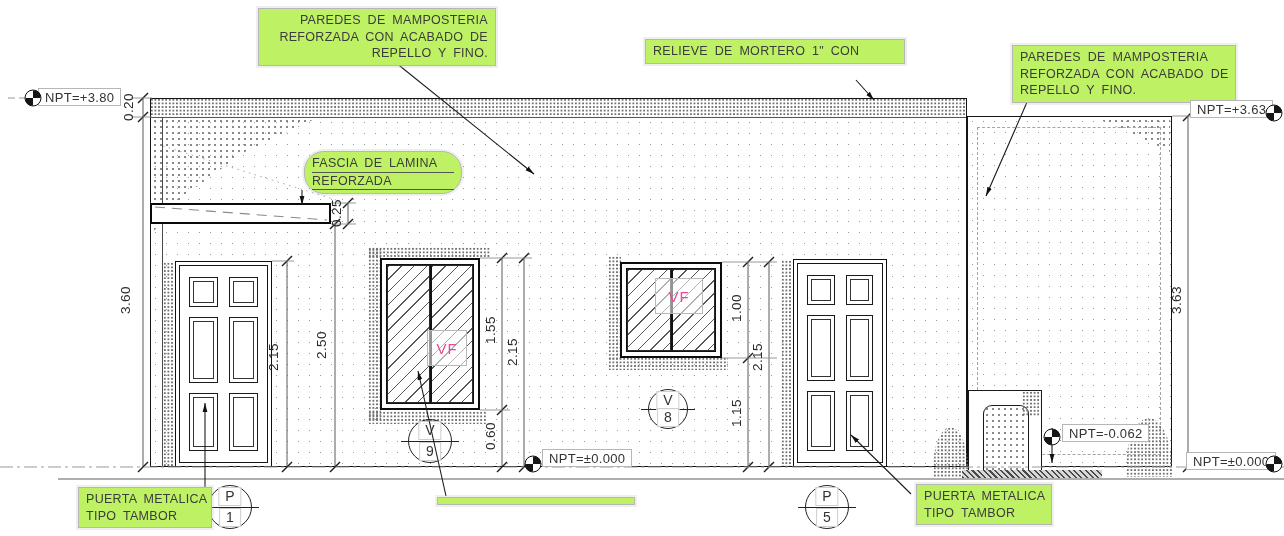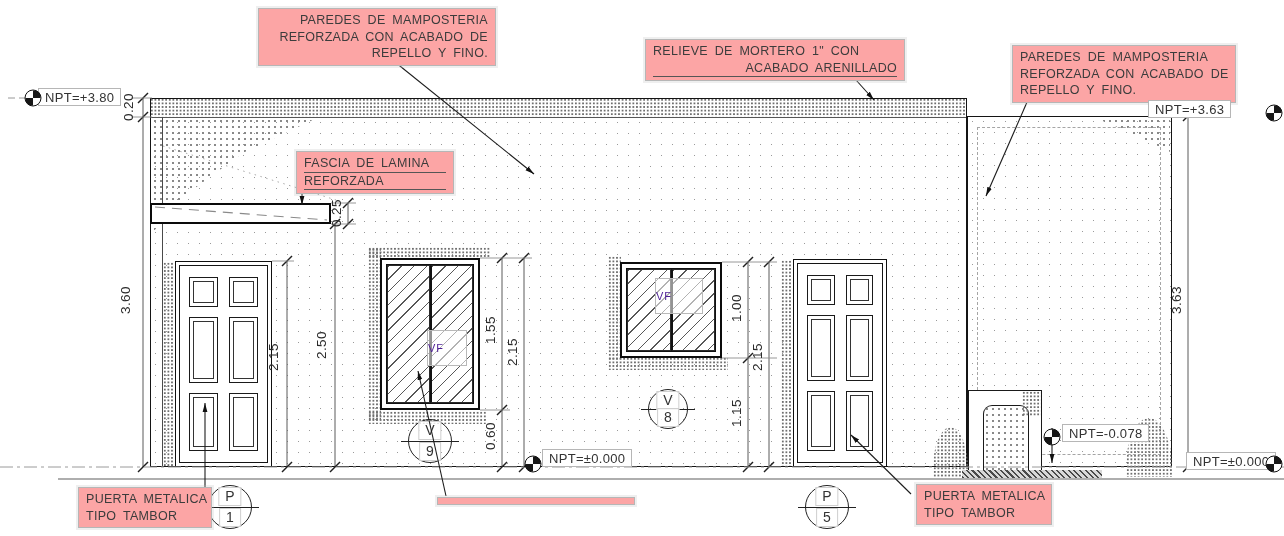--- a/index.html
+++ b/index.html
@@ -4,21 +4,21 @@
 <style>
   html,body{margin:0;padding:0;background:#fff;}
   #canvas{position:relative;width:1284px;height:536px;background:#fff;overflow:hidden;
           font-family:"Liberation Sans", sans-serif;color:#3c3c3c;}
   .abs{position:absolute;}
   
   .stip-d{background-image:radial-gradient(circle,#6f6f6f 0.7px,transparent 0.95px);background-size:3.6px 3.6px;}
   .stip-m{background-image:radial-gradient(circle,#868686 0.7px,transparent 0.95px);background-size:6px 6px;}
   .stip-s{background-image:radial-gradient(circle,#9a9a9a 0.6px,transparent 0.85px);background-size:11px 11px;}
   
-  .note{position:absolute;background:#fca5a5;border:1px solid #b6b6b6;box-shadow:0 0 0 2px rgba(190,190,190,.25);
+  .note{position:absolute;background:#bef264;border:1px solid #b6b6b6;box-shadow:0 0 0 2px rgba(190,190,190,.25);
         color:#3c3c3c;font-size:12.5px;line-height:1.32;padding:3px 7px;letter-spacing:.3px;
         word-spacing:3px;white-space:nowrap;z-index:7;}
   .npt{position:absolute;background:#fff;border:1px solid #b6b6b6;color:#333;font-size:13px;
        padding:1px 6px 0;letter-spacing:.3px;word-spacing:2px;white-space:nowrap;z-index:7;}
   .vdim{position:absolute;font-size:13.5px;color:#2b2b2b;letter-spacing:.4px;white-space:nowrap;
         transform:translate(-50%,-50%) rotate(-90deg);z-index:6;}
   .lvl{position:absolute;width:17px;height:17px;border-radius:50%;border:1.2px solid #111;box-sizing:border-box;
        background:conic-gradient(#161616 0 25%,#fdfdfd 25% 50%,#161616 50% 75%,#fdfdfd 75%);
        transform:translate(-50%,-50%);z-index:8;}
   
@@ -27,22 +27,22 @@
         display:grid;grid-template-columns:1fr 1fr;grid-template-rows:30px 66px 1fr;
         gap:10px 11px;padding:11px 9px;}
   .panel{border:1px solid #1a1a1a;position:relative;}
   .panel>div{position:absolute;inset:3px;border:1px solid #333;}
   
   .window{position:absolute;border:2.2px solid #0c0c0c;background:#fff;box-sizing:border-box;padding:4px;z-index:4;}
   .glass{width:100%;height:100%;border:1.3px solid #111;box-sizing:border-box;display:flex;}
   .pane{flex:1;border:1px solid #2a2a2a;box-sizing:border-box;
         background:repeating-linear-gradient(135deg,rgba(45,45,45,.8) 0 1px,transparent 1px 9px);}
   .pane+.pane{border-left:2px solid #111;}
-  .vftag{position:absolute;border:1.1px solid #b9b9b9;background:rgba(255,255,255,.55);color:#4c1d95;
-         font-size:11px;display:flex;align-items:center;letter-spacing:1px;z-index:5;}
+  .vftag{position:absolute;border:1.1px solid #b9b9b9;background:rgba(255,255,255,.55);color:#ec4899;
+         font-size:15px;display:flex;align-items:center;justify-content:center;letter-spacing:1px;z-index:5;}
   
   .marker{position:absolute;width:44px;height:44px;transform:translate(-50%,-50%);z-index:5;}
   .marker .circ{position:absolute;inset:0;border-radius:50%;border:1.4px solid #222;box-sizing:border-box;}
   .marker .hline{position:absolute;left:-7px;right:-7px;top:50%;border-top:1.2px solid #222;}
   .marker .mk{position:absolute;left:50%;transform:translateX(-50%);font-size:14px;color:#333;
               border:1px solid #cfcfcf;background:rgba(255,255,255,.8);padding:0 6px;line-height:17px;}
   .marker .mk.t{top:2px;} .marker .mk.b{bottom:2px;}
   .uline{border-bottom:1px solid #555;}
   svg.ov{position:absolute;left:0;top:0;z-index:6;pointer-events:none;}
 </style>
@@ -238,52 +238,51 @@
     <div class="mk b">5</div>
   </div>
 
   <div class="note" style="left:258px;top:8px;width:222px;text-align:right;">
     <div>PAREDES DE MAMPOSTERIA</div>
     <div>REFORZADA CON ACABADO DE</div>
     <div>REPELLO Y FINO.</div>
   </div>
   <div class="note" style="left:645px;top:39px;width:244px;">
     <div>RELIEVE DE MORTERO 1" CON</div>
-    <div class="uline" style="text-align:right;">ACABADO ARENILLADO</div>
   </div>
   <div class="note" style="left:1012px;top:45px;width:208px;">
     <div>PAREDES DE MAMPOSTERIA</div>
     <div>REFORZADA CON ACABADO DE</div>
     <div>REPELLO Y FINO.</div>
   </div>
-  <div class="note" style="left:296px;top:151px;width:142px;">
+  <div class="note" style="left:304px;top:151px;width:142px;border-radius:20px;">
     <div class="uline">FASCIA DE LAMINA</div>
     <div class="uline">REFORZADA</div>
   </div>
   <div class="note" style="left:78px;top:487px;width:118px;">
     <div>PUERTA METALICA</div>
     <div>TIPO TAMBOR</div>
   </div>
   <div class="note" style="left:437px;top:497px;width:182px;">
   </div>
   <div class="note" style="left:916px;top:484px;width:120px;">
     <div>PUERTA METALICA</div>
     <div>TIPO TAMBOR</div>
   </div>
 
   <div class="npt" style="left:38px;top:88px;">NPT=+3.80</div>
   <div class="lvl" style="left:33px;top:98px;"></div>
 
-  <div class="npt" style="left:1148px;top:100px;">NPT=+3.63</div>
+  <div class="npt" style="left:1190px;top:100px;">NPT=+3.63</div>
   <div class="lvl" style="left:1274px;top:113px;"></div>
 
   <div class="npt" style="left:542px;top:449px;">NPT=±0.000</div>
   <div class="lvl" style="left:533px;top:464px;"></div>
 
-  <div class="npt" style="left:1062px;top:424px;">NPT=-0.078</div>
+  <div class="npt" style="left:1062px;top:424px;">NPT=-0.062</div>
   <div class="lvl" style="left:1052px;top:437px;"></div>
 
   <div class="npt" style="left:1186px;top:452px;">NPT=±0.000</div>
   <div class="lvl" style="left:1274px;top:464px;"></div>
 
   <div class="vdim" style="left:128px;top:107px;">0.20</div>
   <div class="vdim" style="left:125px;top:300px;">3.60</div>
   <div class="vdim" style="left:273px;top:357px;">2.15</div>
   <div class="vdim" style="left:321px;top:345px;">2.50</div>
   <div class="vdim" style="left:336px;top:213px;">0.25</div>

